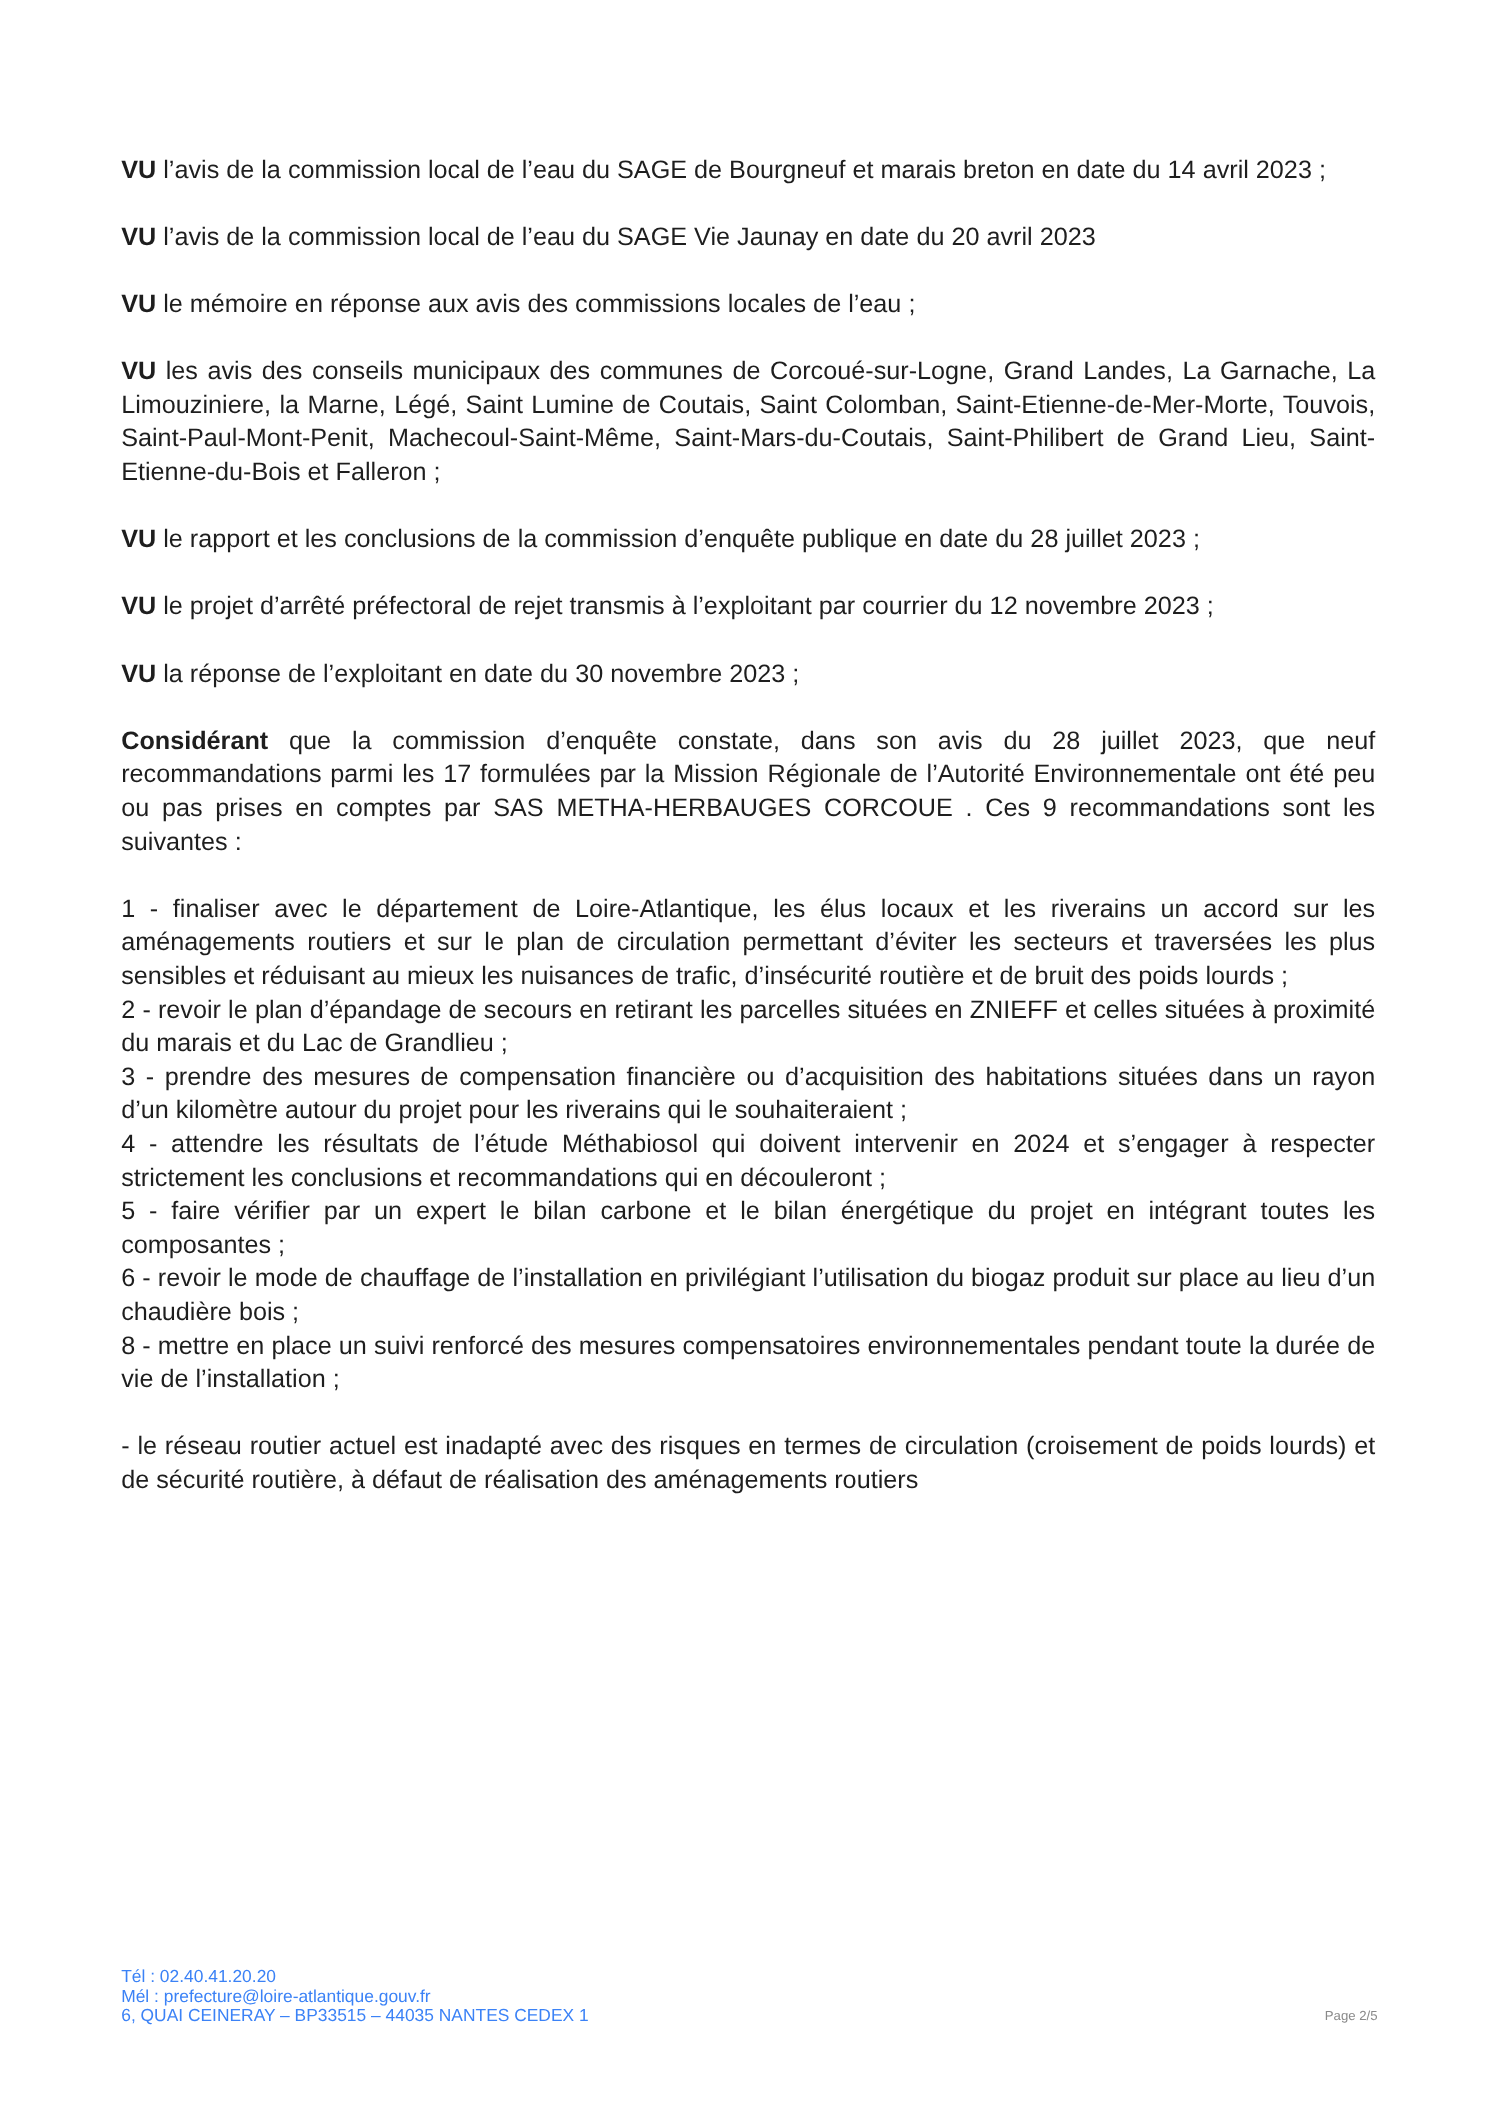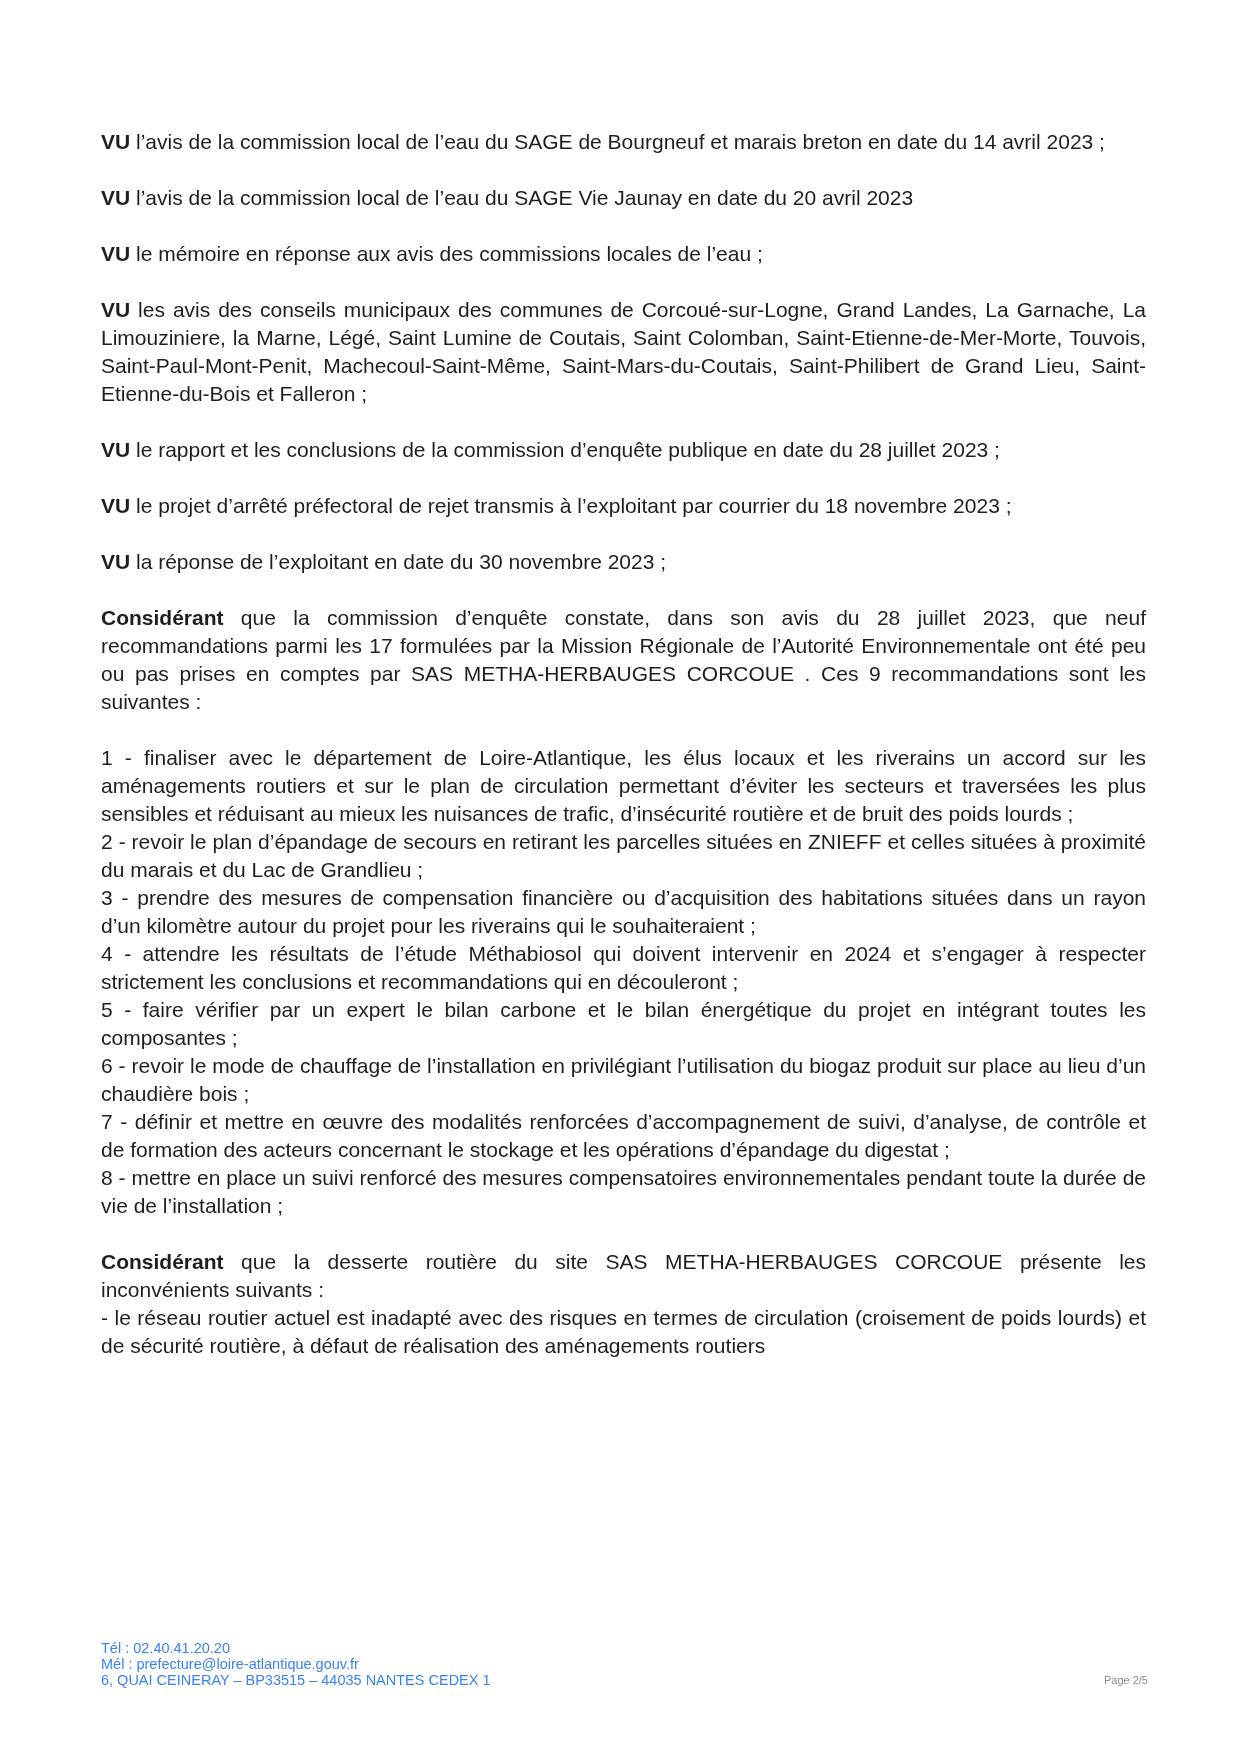--- a/index.html
+++ b/index.html
@@ -35,38 +35,36 @@
     <p class="para"><span class="kw">VU</span><span> l’avis de la commission local de l’eau du SAGE de Bourgneuf et marais breton en date du 14 avril 2023 ;</span></p>
 
     <p class="para"><span class="kw">VU</span><span> l’avis de la commission local de l’eau du SAGE Vie Jaunay en date du 20 avril 2023</span></p>
 
     <p class="para"><span class="kw">VU</span><span> le mémoire en réponse aux avis des commissions locales de l’eau ;</span></p>
 
     <p class="para"><span class="kw">VU</span><span> les avis des conseils municipaux des communes de Corcoué-sur-Logne, Grand Landes, La Garnache, La Limouziniere, la Marne, Légé, Saint Lumine de Coutais, Saint Colomban, Saint-Etienne-de-Mer-Morte, Touvois, Saint-Paul-Mont-Penit, Machecoul-Saint-Même, Saint-Mars-du-Coutais, Saint-Philibert de Grand Lieu, Saint-Etienne-du-Bois et Falleron ;</span></p>
 
     <p class="para"><span class="kw">VU</span><span> le rapport et les conclusions de la commission d’enquête publique en date du 28 juillet 2023 ;</span></p>
 
-    <p class="para"><span class="kw">VU</span><span> le projet d’arrêté préfectoral de rejet transmis à l’exploitant par courrier du 18 novembre 2023 ;</span></p>
+    <p class="para"><span class="kw">VU</span><span> le projet d’arrêté préfectoral de rejet transmis à l’exploitant par courrier du 12 novembre 2023 ;</span></p>
 
     <p class="para"><span class="kw">VU</span><span> la réponse de l’exploitant en date du 30 novembre 2023 ;</span></p>
 
     <p class="para"><span class="kw">Considérant</span><span> que la commission d’enquête constate, dans son avis du 28 juillet 2023, que neuf recommandations parmi les 17 formulées par la Mission Régionale de l’Autorité Environnementale ont été peu ou pas prises en comptes par SAS METHA-HERBAUGES CORCOUE . Ces 9 recommandations sont les suivantes :</span></p>
 
     <div class="para">
       <p class="list-item">1 - finaliser avec le département de Loire-Atlantique, les élus locaux et les riverains un accord sur les aménagements routiers et sur le plan de circulation permettant d’éviter les secteurs et traversées les plus sensibles et réduisant au mieux les nuisances de trafic, d’insécurité routière et de bruit des poids lourds ;</p>
       <p class="list-item">2 - revoir le plan d’épandage de secours en retirant les parcelles situées en ZNIEFF et celles situées à proximité du marais et du Lac de Grandlieu ;</p>
       <p class="list-item">3 - prendre des mesures de compensation financière ou d’acquisition des habitations situées dans un rayon d’un kilomètre autour du projet pour les riverains qui le souhaiteraient ;</p>
       <p class="list-item">4 - attendre les résultats de l’étude Méthabiosol qui doivent intervenir en 2024 et s’engager à respecter strictement les conclusions et recommandations qui en découleront ;</p>
       <p class="list-item">5 - faire vérifier par un expert le bilan carbone et le bilan énergétique du projet en intégrant toutes les composantes ;</p>
       <p class="list-item">6 - revoir le mode de chauffage de l’installation en privilégiant l’utilisation du biogaz produit sur place au lieu d’un chaudière bois ;</p>
-      <p class="list-item">7 - définir et mettre en œuvre des modalités renforcées d’accompagnement de suivi, d’analyse, de contrôle et de formation des acteurs concernant le stockage et les opérations d’épandage du digestat ;</p>
       <p class="list-item">8 - mettre en place un suivi renforcé des mesures compensatoires environnementales pendant toute la durée de vie de l’installation ;</p>
     </div>
 
-    <p class="para nomargin"><span class="kw">Considérant</span><span> que la desserte routière du site SAS METHA-HERBAUGES CORCOUE présente les inconvénients suivants :</span></p>
     <p class="list-item">- le réseau routier actuel est inadapté avec des risques en termes de circulation (croisement de poids lourds) et de sécurité routière, à défaut de réalisation des aménagements routiers</p>
 
   </div>
 
   <div class="footer-left">
     <div>Tél : 02.40.41.20.20</div>
     <div>Mél : prefecture@loire-atlantique.gouv.fr</div>
     <div>6, QUAI CEINERAY – BP33515 – 44035 NANTES CEDEX 1</div>
   </div>
   <div class="footer-right">Page 2/5</div>

